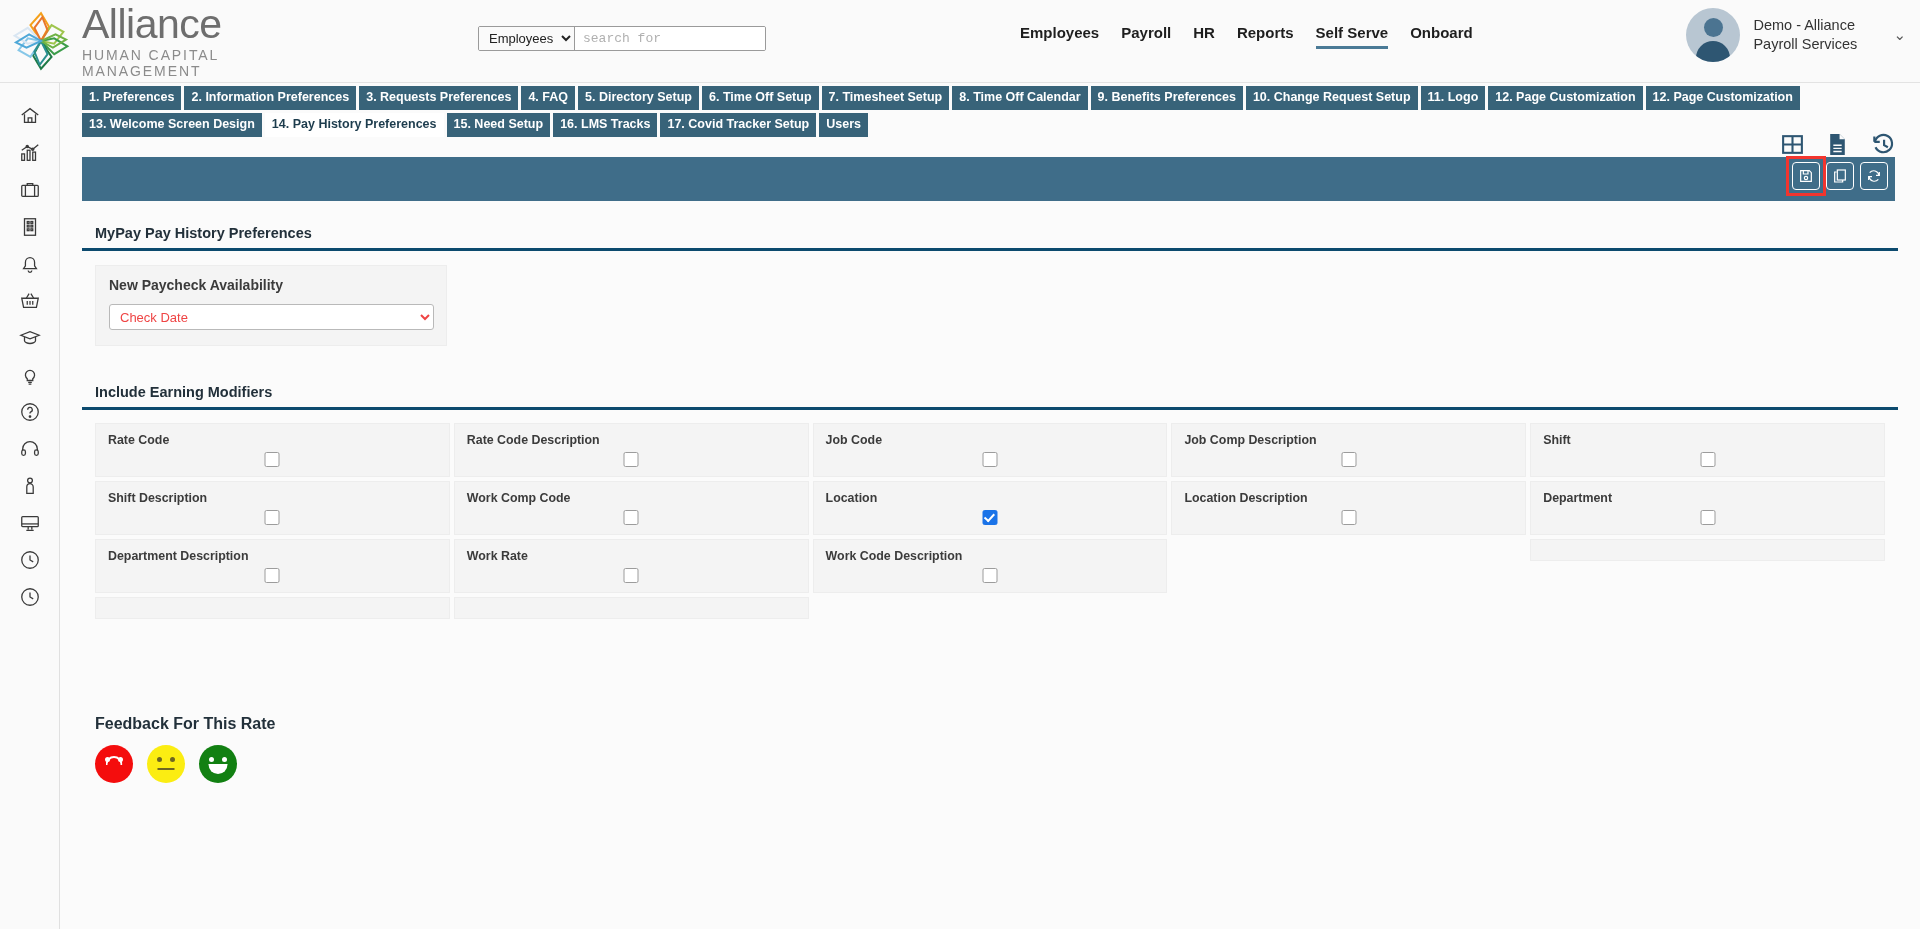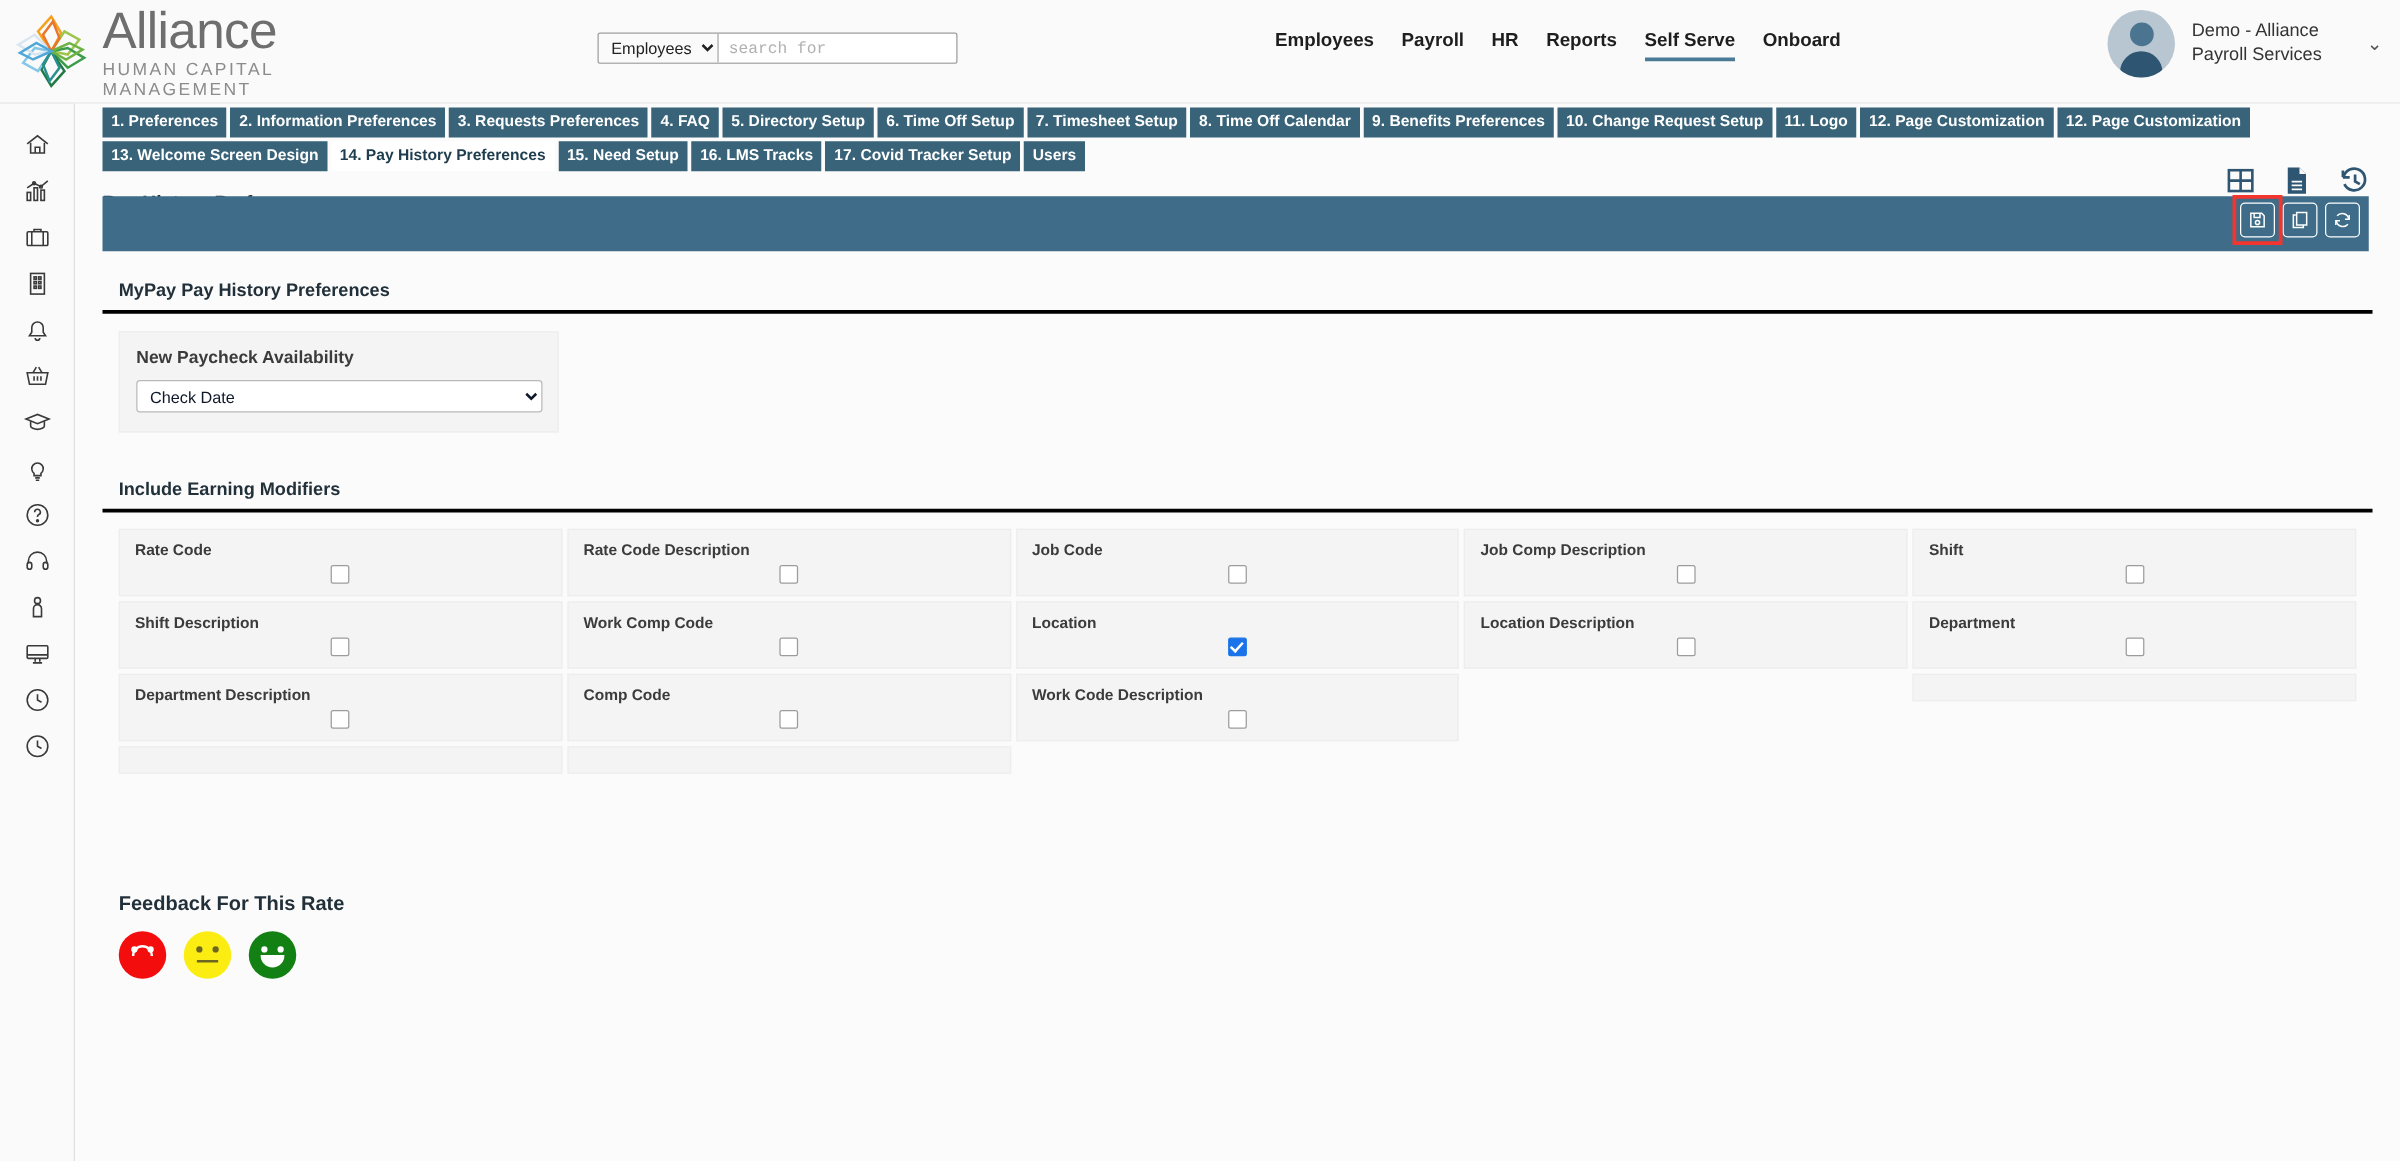--- a/index.html
+++ b/index.html
@@ -127,31 +127,31 @@
     position: absolute; left: -6px; top: -6px; width: 40px; height: 40px;
     border: 3px solid #f2352e; pointer-events: none;
   }
   .btool-wrap { position: relative; }
 
   .content { position: absolute; left: 0; top: 130px; width: 1860px; }
 
   .section { margin: 0 22px; }
   .section-head {
     font-size: 14.5px; font-weight: bold; color: #22303a;
-    padding: 12px 0 7px 13px; border-bottom: 3px solid #000000;
+    padding: 12px 0 7px 13px; border-bottom: 3px solid #0c4a6e;
   }
 
   .field-card {
     background: #f4f4f4; border: 1px solid #ededed; margin: 14px 0 0 13px;
     width: 352px; padding: 11px 13px 15px;
   }
   .field-label { font-size: 14px; font-weight: bold; color: #3b3b3b; }
   .field-select {
     margin-top: 11px; width: 325px; height: 26px; font-size: 13px;
-    font-family: "Liberation Sans", sans-serif; color: #0f172a;
+    font-family: "Liberation Sans", sans-serif; color: #ef4444;
     border: 1px solid #b9b9b9; border-radius: 3px; background: #fff;
     padding-left: 6px;
   }
 
   .grid {
     display: grid; grid-template-columns: repeat(5, 1fr); gap: 4px;
     margin: 13px 13px 0 13px;
   }
   .cell {
     background: #f4f4f4; border: 1px solid #ededed; height: 54px;
@@ -482,21 +482,21 @@
 
           <div class="cell">
               <div class="cell-label">Department</div>
               <div class="cbox"></div>
             </div>
           <div class="cell">
               <div class="cell-label">Department Description</div>
               <div class="cbox"></div>
             </div>
           <div class="cell">
-              <div class="cell-label">Comp Code</div>
+              <div class="cell-label">Work Rate</div>
               <div class="cbox"></div>
             </div>
           <div class="cell">
               <div class="cell-label">Work Code Description</div>
               <div class="cbox"></div>
             </div>
           <div class="cell" style="background:#fbfbfb;border-color:#fbfbfb;"></div>
 
           <div class="cell empty"></div>
           <div class="cell empty"></div>

